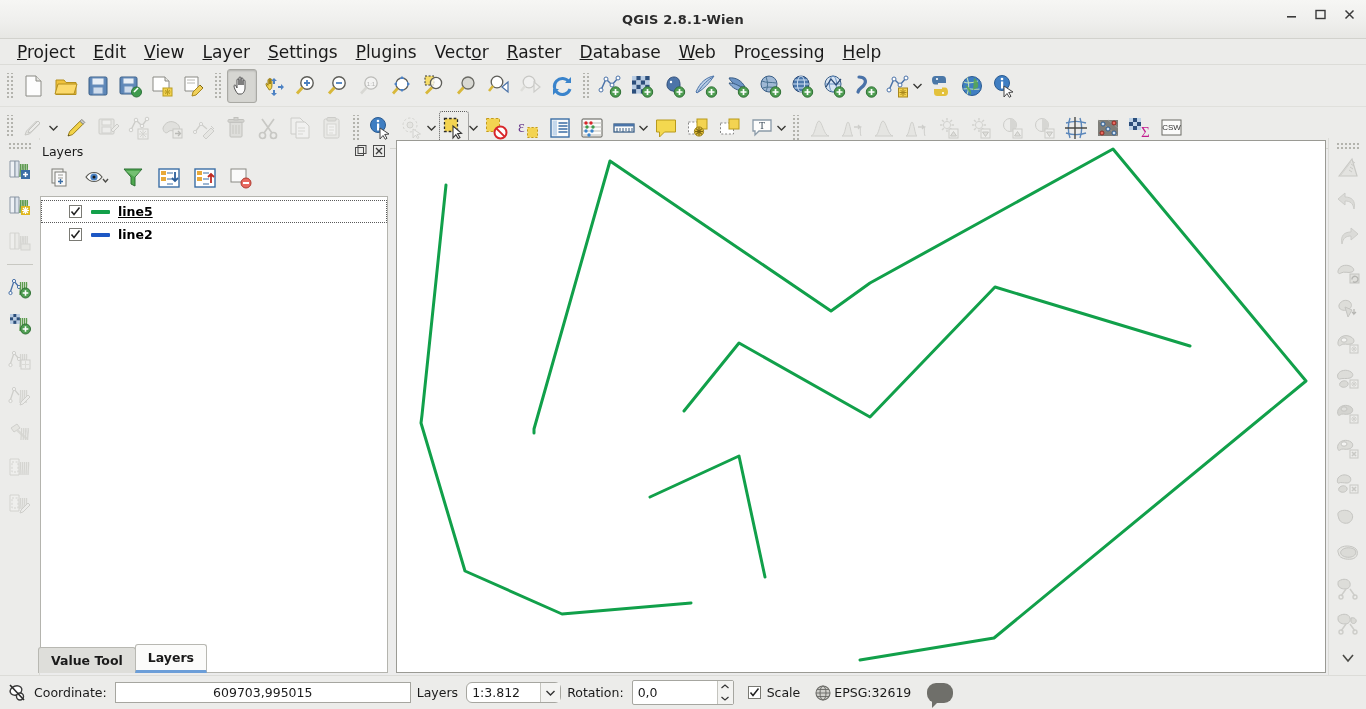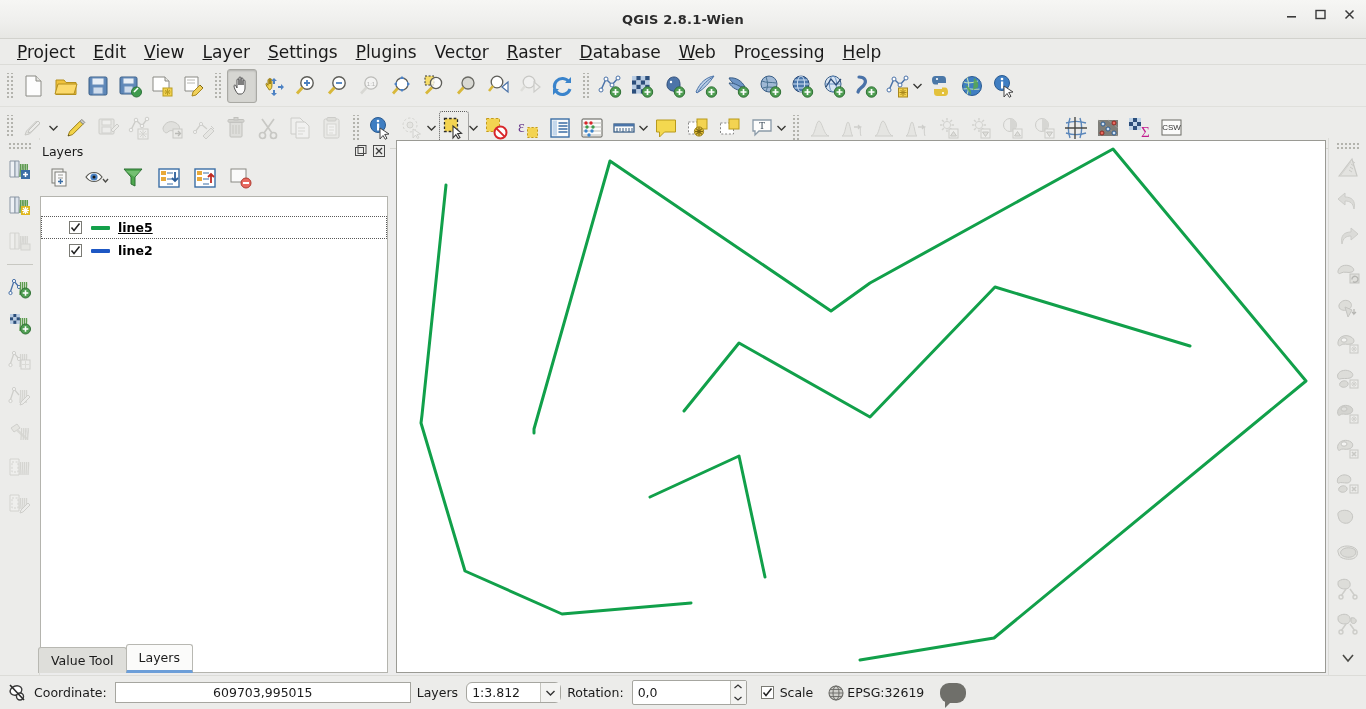--- a/index.html
+++ b/index.html
@@ -161,21 +161,20 @@
   }
   .layer-row {
     height: 23px;
     display: flex; align-items: center;
     padding-left: 28px;
     font-size: 12.5px; font-weight: bold;
   }
   .layer-row.selected {
     outline: 1px dotted #5a5a5a;
     outline-offset: -1px;
-    margin-top: 16px;
   }
   .layer-row.selected .lname { text-decoration: underline; }
   .lcheck {
     width: 13px; height: 13px;
     border: 1px solid #7a7a74;
     background: #fff;
     display:flex;align-items:center;justify-content:center;
     margin-right: 9px;
     flex: 0 0 auto;
   }
@@ -196,20 +195,21 @@
   .dtab {
     height: 26px;
     padding: 0 12px;
     display:flex;align-items:center;
     font-size: 12.5px;
     background: #dededa;
     border: 1px solid #b8b8b2;
     border-bottom: none;
     border-top-left-radius: 3px; border-top-right-radius: 3px;
     margin-right: -1px;
+    font-weight: bold;
   }
   .dtab.active {
     background: #fbfbfa;
     border-bottom: 3px solid #6c9ed8;
     height: 29px;
     z-index: 2;
   }
 
   
   .canvas-wrap {
@@ -253,21 +253,21 @@
     width: 95px;
   }
   .sb-combo .val { flex:1; padding-left: 5px; font-size: 12.5px; }
   .sb-combo .arrow {
     width: 20px; height: 19px;
     border-left: 1px solid #c4c4be;
     display:flex;align-items:center;justify-content:center;
     background: #f3f3f1;
   }
   .sb-spin {
-    height: 25px; width: 115px;
+    height: 25px; width: 102px;
     border: 1px solid #a6a6a0; background:#fff; border-radius:2px;
     display:flex;align-items:center;
   }
   .sb-spin .val { flex:1; padding-left:5px; font-size:12.5px; }
   .sb-spin .btns {
     width: 16px; height:100%;
     border-left:1px solid #c4c4be;
     display:flex;flex-direction:column;
     background:#f3f3f1;
   }

